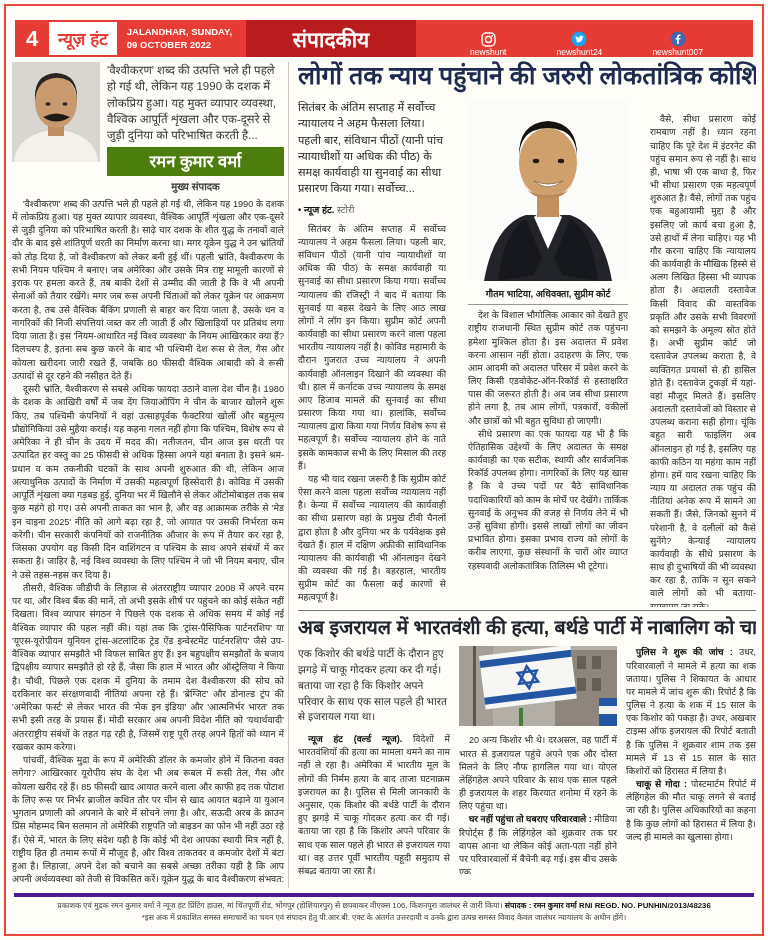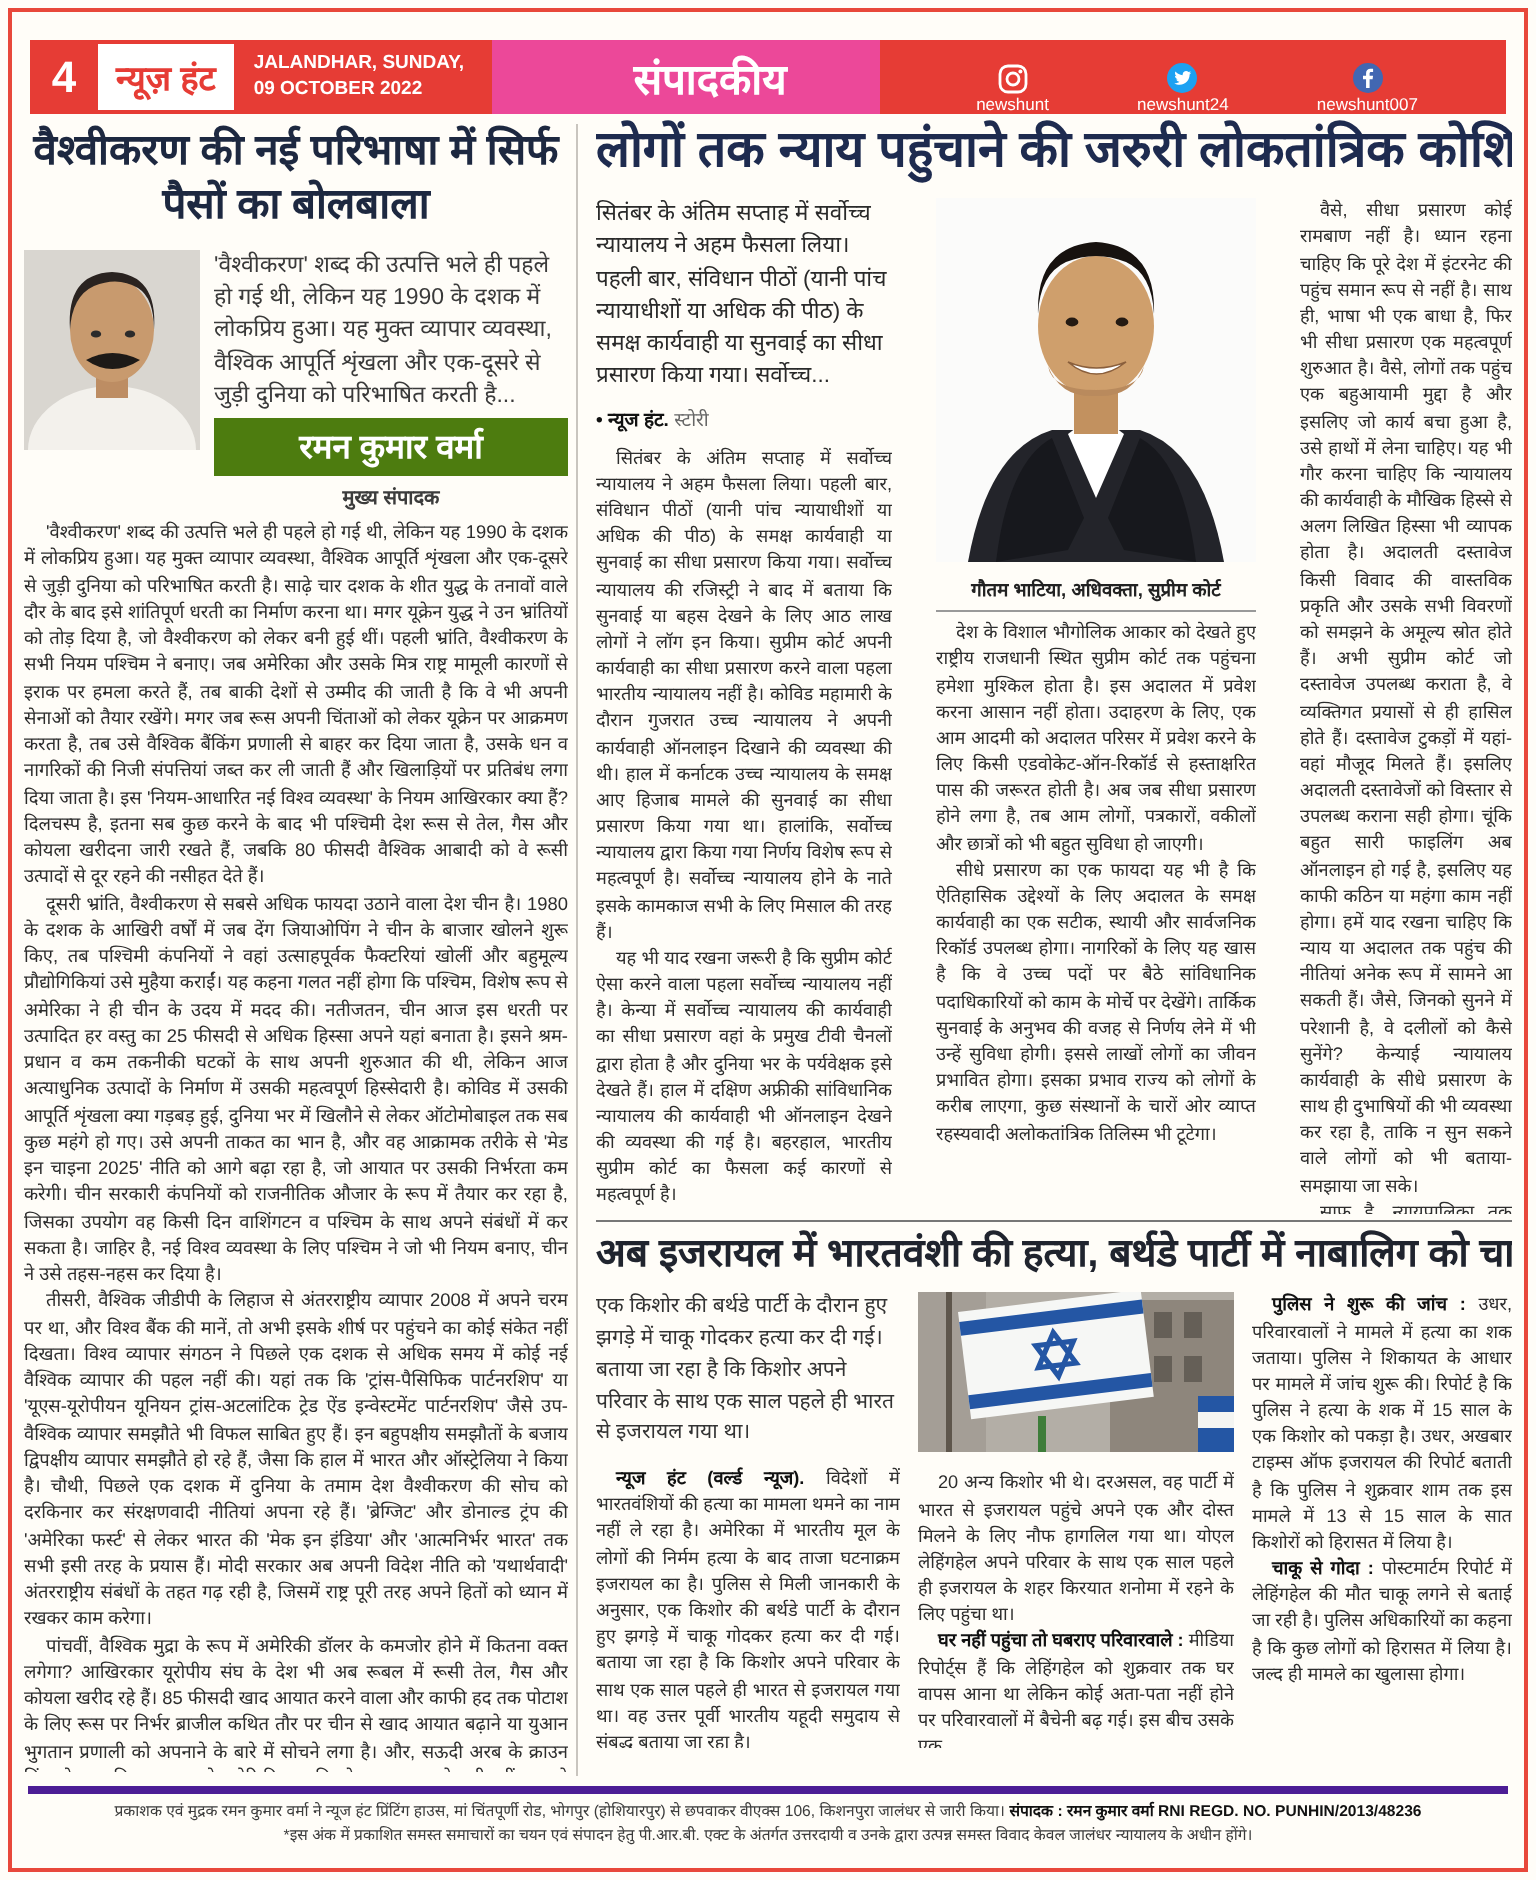--- a/index.html
+++ b/index.html
@@ -8,22 +8,22 @@
   .frame{position:absolute;inset:4px;border:2px solid #e8483b;pointer-events:none;}
 
   
   .masthead{position:absolute;top:20px;left:15px;right:15px;height:37px;background:#e63c35;
             display:flex;align-items:stretch;}
   .pageno{width:34px;color:#fff;font-size:22px;font-weight:bold;display:flex;align-items:center;justify-content:center;}
   .logo{background:#ffffff;margin:2px 0;padding:0 9px;display:flex;align-items:center;
         color:#e63c35;font-weight:bold;font-size:17px;white-space:nowrap;}
   .dateline{color:#fff;font-size:9.5px;font-weight:bold;display:flex;flex-direction:column;
             justify-content:center;padding:0 10px;line-height:1.3;white-space:nowrap;}
-  .section-box{background:#ec4899;color:#fff;font-size:21px;font-weight:bold;display:flex;
-               align-items:center;justify-content:center;width:170px;margin:0 4px;padding-left:24px;}
+  .section-box{background:#b91c1c;color:#fff;font-size:21px;font-weight:bold;display:flex;
+               align-items:center;justify-content:center;width:170px;margin:0 4px;}
   .socials{flex:1;display:flex;justify-content:space-evenly;align-items:flex-end;}
   .social{display:flex;flex-direction:column;align-items:center;color:#fff;font-size:8.5px;line-height:1.1;}
   .social svg{display:block;margin-bottom:1px;}
 
   
   .left-col{position:absolute;top:62px;left:12px;width:272px;height:824px;overflow:hidden;}
   .left-head{font-size:21px;line-height:1.3;text-align:center;color:#1d2840;margin:0 0 8px;font-weight:bold;}
   .lede{display:flex;gap:7px;margin-bottom:3px;}
   .lede-photo{flex:0 0 88px;}
   .lede-right{flex:1;display:flex;flex-direction:column;}
@@ -35,21 +35,21 @@
 
   .vdiv{position:absolute;top:62px;left:288px;width:1px;height:826px;background:#c9c5bf;}
 
   
   .main-art{position:absolute;top:60px;left:298px;width:458px;height:550px;overflow:hidden;}
   .main-head{font-size:25px;line-height:1.25;color:#1e2b4f;margin:0 0 8px;font-weight:bold;
              white-space:nowrap;text-align:center;}
   .cols{display:flex;gap:22px;height:508px;}
   .mcol1{flex:0 0 148px;overflow:hidden;}
   .mcol2{flex:0 0 160px;overflow:hidden;}
-  .mcol3{flex:1;overflow:hidden;}
+  .mcol3{flex:1;overflow:hidden;margin-top:14px;}
   .standfirst{font-size:11.2px;line-height:1.45;color:#2a2a2a;margin:0 0 6px;}
   .byline{font-size:9.5px;margin:0 0 7px;}
   .b{font-weight:bold;color:#111;}
   .byline .r{color:#666;}
   .bodytxt{font-size:9.1px;line-height:1.45;text-align:justify;color:#2d2d2d;margin:0;text-indent:10px;}
   .photo-fig{margin:0;}
   .caption{font-size:9.3px;font-weight:bold;text-align:center;color:#222;padding:2px 0 4px;
            border-bottom:1px solid #999;margin-bottom:4px;}
 
   
@@ -108,21 +108,20 @@
               <circle cx="8" cy="8" r="7.5" fill="#4267b2"></circle>
               <path d="M8.8 13V8.6h1.5l.22-1.7H8.8V5.8c0-.5.14-.83.85-.83h.9V3.45c-.16-.02-.7-.07-1.32-.07-1.3 0-2.2.8-2.2 2.27v1.25H5.5v1.7h1.53V13z" fill="#fff"></path>
             </svg>
         </span>
         <span>newshunt007</span>
       </div>
     </div>
   </header>
 
   <aside class="left-col">
-    <h1 class="left-head">वैश्वीकरण की नई परिभाषा में सिर्फ पैसों का बोलबाला</h1>
     <div class="lede">
       <div class="lede-photo">
         <svg width="88" height="100" viewBox="0 0 88 100">
           <rect width="88" height="100" fill="#d9d6d0"></rect>
           <ellipse cx="44" cy="100" rx="42" ry="32" fill="#f3f1ec"></ellipse>
           <rect x="36" y="56" width="16" height="18" fill="#bd8d63"></rect>
           <ellipse cx="44" cy="40" rx="21" ry="26" fill="#c89a6e"></ellipse>
           <path d="M23 40 Q21 12 44 11 Q67 12 65 40 Q65 24 57 19 Q47 13 35 18 Q24 23 23 40Z" fill="#2a2320"></path>
           <ellipse cx="36" cy="42" rx="2.6" ry="1.8" fill="#2b2b2b"></ellipse>
           <ellipse cx="53" cy="42" rx="2.6" ry="1.8" fill="#2b2b2b"></ellipse>

